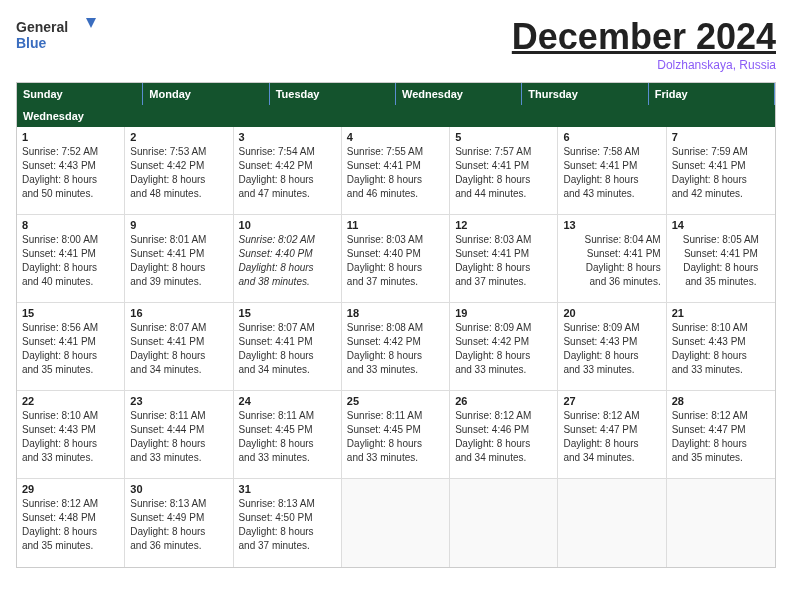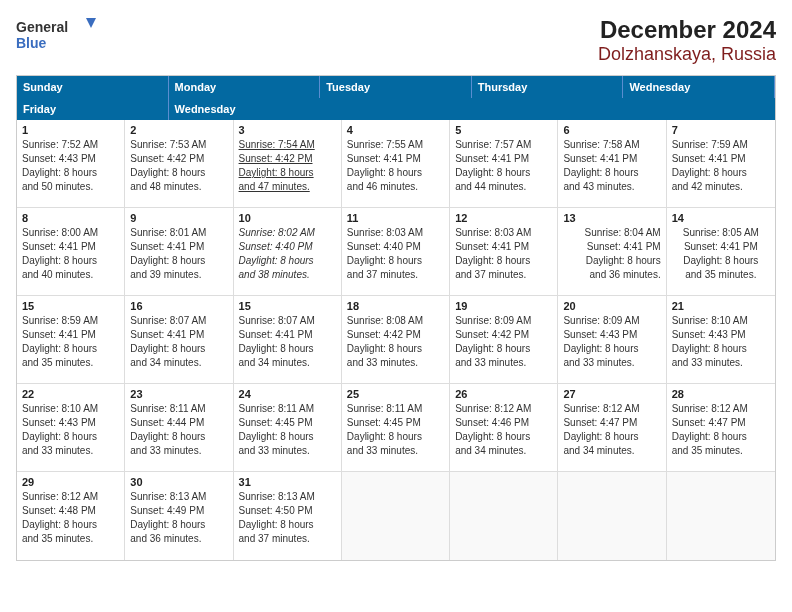--- a/index.html
+++ b/index.html
@@ -24,36 +24,37 @@
       margin-bottom: 10px;
     }
     .logo {
       display: flex;
       align-items: center;
     }
     .title-block {
       text-align: right;
     }
     .main-title {
-      font-size: 24px;
+      font-size: 36px;
       font-weight: bold;
       color: #222;
+      text-decoration: underline;
     }
     .subtitle {
-      font-size: 18px;
-      color: #7f1d1d;
+      font-size: 12px;
+      color: #8b5cf6;
     }
     .calendar {
       flex: 1;
       border: 1px solid #ccc;
     }
     .cal-header {
       display: grid;
-      grid-template-columns: repeat(5, 1fr);
-      background: #0369a1;
+      grid-template-columns: repeat(6, 1fr);
+      background: #14532d;
     }
     .cal-header-cell {
       color: #fff;
       font-size: 11px;
       font-weight: bold;
       padding: 5px 6px;
       text-align: left;
       border-right: 1px solid #5a8dd0;
     }
     .cal-header-cell:last-child { border-right: none; }
@@ -107,22 +108,22 @@
       <div class="main-title">December 2024</div>
       <div class="subtitle">Dolzhanskaya, Russia</div>
     </div>
   </div>
 
   <div class="calendar">
     <div class="cal-header">
     <div class="cal-header-cell">Sunday</div>
         <div class="cal-header-cell">Monday</div>
         <div class="cal-header-cell">Tuesday</div>
+        <div class="cal-header-cell">Wednesday</div>
         <div class="cal-header-cell">Thursday</div>
-        <div class="cal-header-cell">Wednesday</div>
         <div class="cal-header-cell">Friday</div>
         <div class="cal-header-cell">Wednesday</div>
       </div>
     <div class="cal-body">
     <div class="cal-row">
           <div class="cal-cell">
             <span class="day-num">1</span>
             <div class="cell-info" style="white-space: pre-line;">Sunrise: 7:52 AM
 Sunset: 4:43 PM
 Daylight: 8 hours
@@ -130,21 +131,21 @@
           </div>
           <div class="cal-cell">
             <span class="day-num">2</span>
             <div class="cell-info" style="white-space: pre-line;">Sunrise: 7:53 AM
 Sunset: 4:42 PM
 Daylight: 8 hours
 and 48 minutes.</div>
           </div>
           <div class="cal-cell">
             <span class="day-num">3</span>
-            <div class="cell-info" style="white-space: pre-line; text-decoration: underline;">Sunrise: 7:54 AM
+            <div class="cell-info" style="white-space: pre-line;">Sunrise: 7:54 AM
 Sunset: 4:42 PM
 Daylight: 8 hours
 and 47 minutes.</div>
           </div>
           <div class="cal-cell">
             <span class="day-num">4</span>
             <div class="cell-info" style="white-space: pre-line;">Sunrise: 7:55 AM
 Sunset: 4:41 PM
 Daylight: 8 hours
 and 46 minutes.</div>
@@ -218,21 +219,21 @@
             <span class="day-num">14</span>
             <div class="cell-info" style="white-space: pre-line; text-align: center;">Sunrise: 8:05 AM
 Sunset: 4:41 PM
 Daylight: 8 hours
 and 35 minutes.</div>
           </div>
         </div>
         <div class="cal-row">
           <div class="cal-cell">
             <span class="day-num">15</span>
-            <div class="cell-info" style="white-space: pre-line;">Sunrise: 8:59 AM
+            <div class="cell-info" style="white-space: pre-line;">Sunrise: 8:56 AM
 Sunset: 4:41 PM
 Daylight: 8 hours
 and 35 minutes.</div>
           </div>
           <div class="cal-cell">
             <span class="day-num">16</span>
             <div class="cell-info" style="white-space: pre-line;">Sunrise: 8:07 AM
 Sunset: 4:41 PM
 Daylight: 8 hours
 and 34 minutes.</div>

